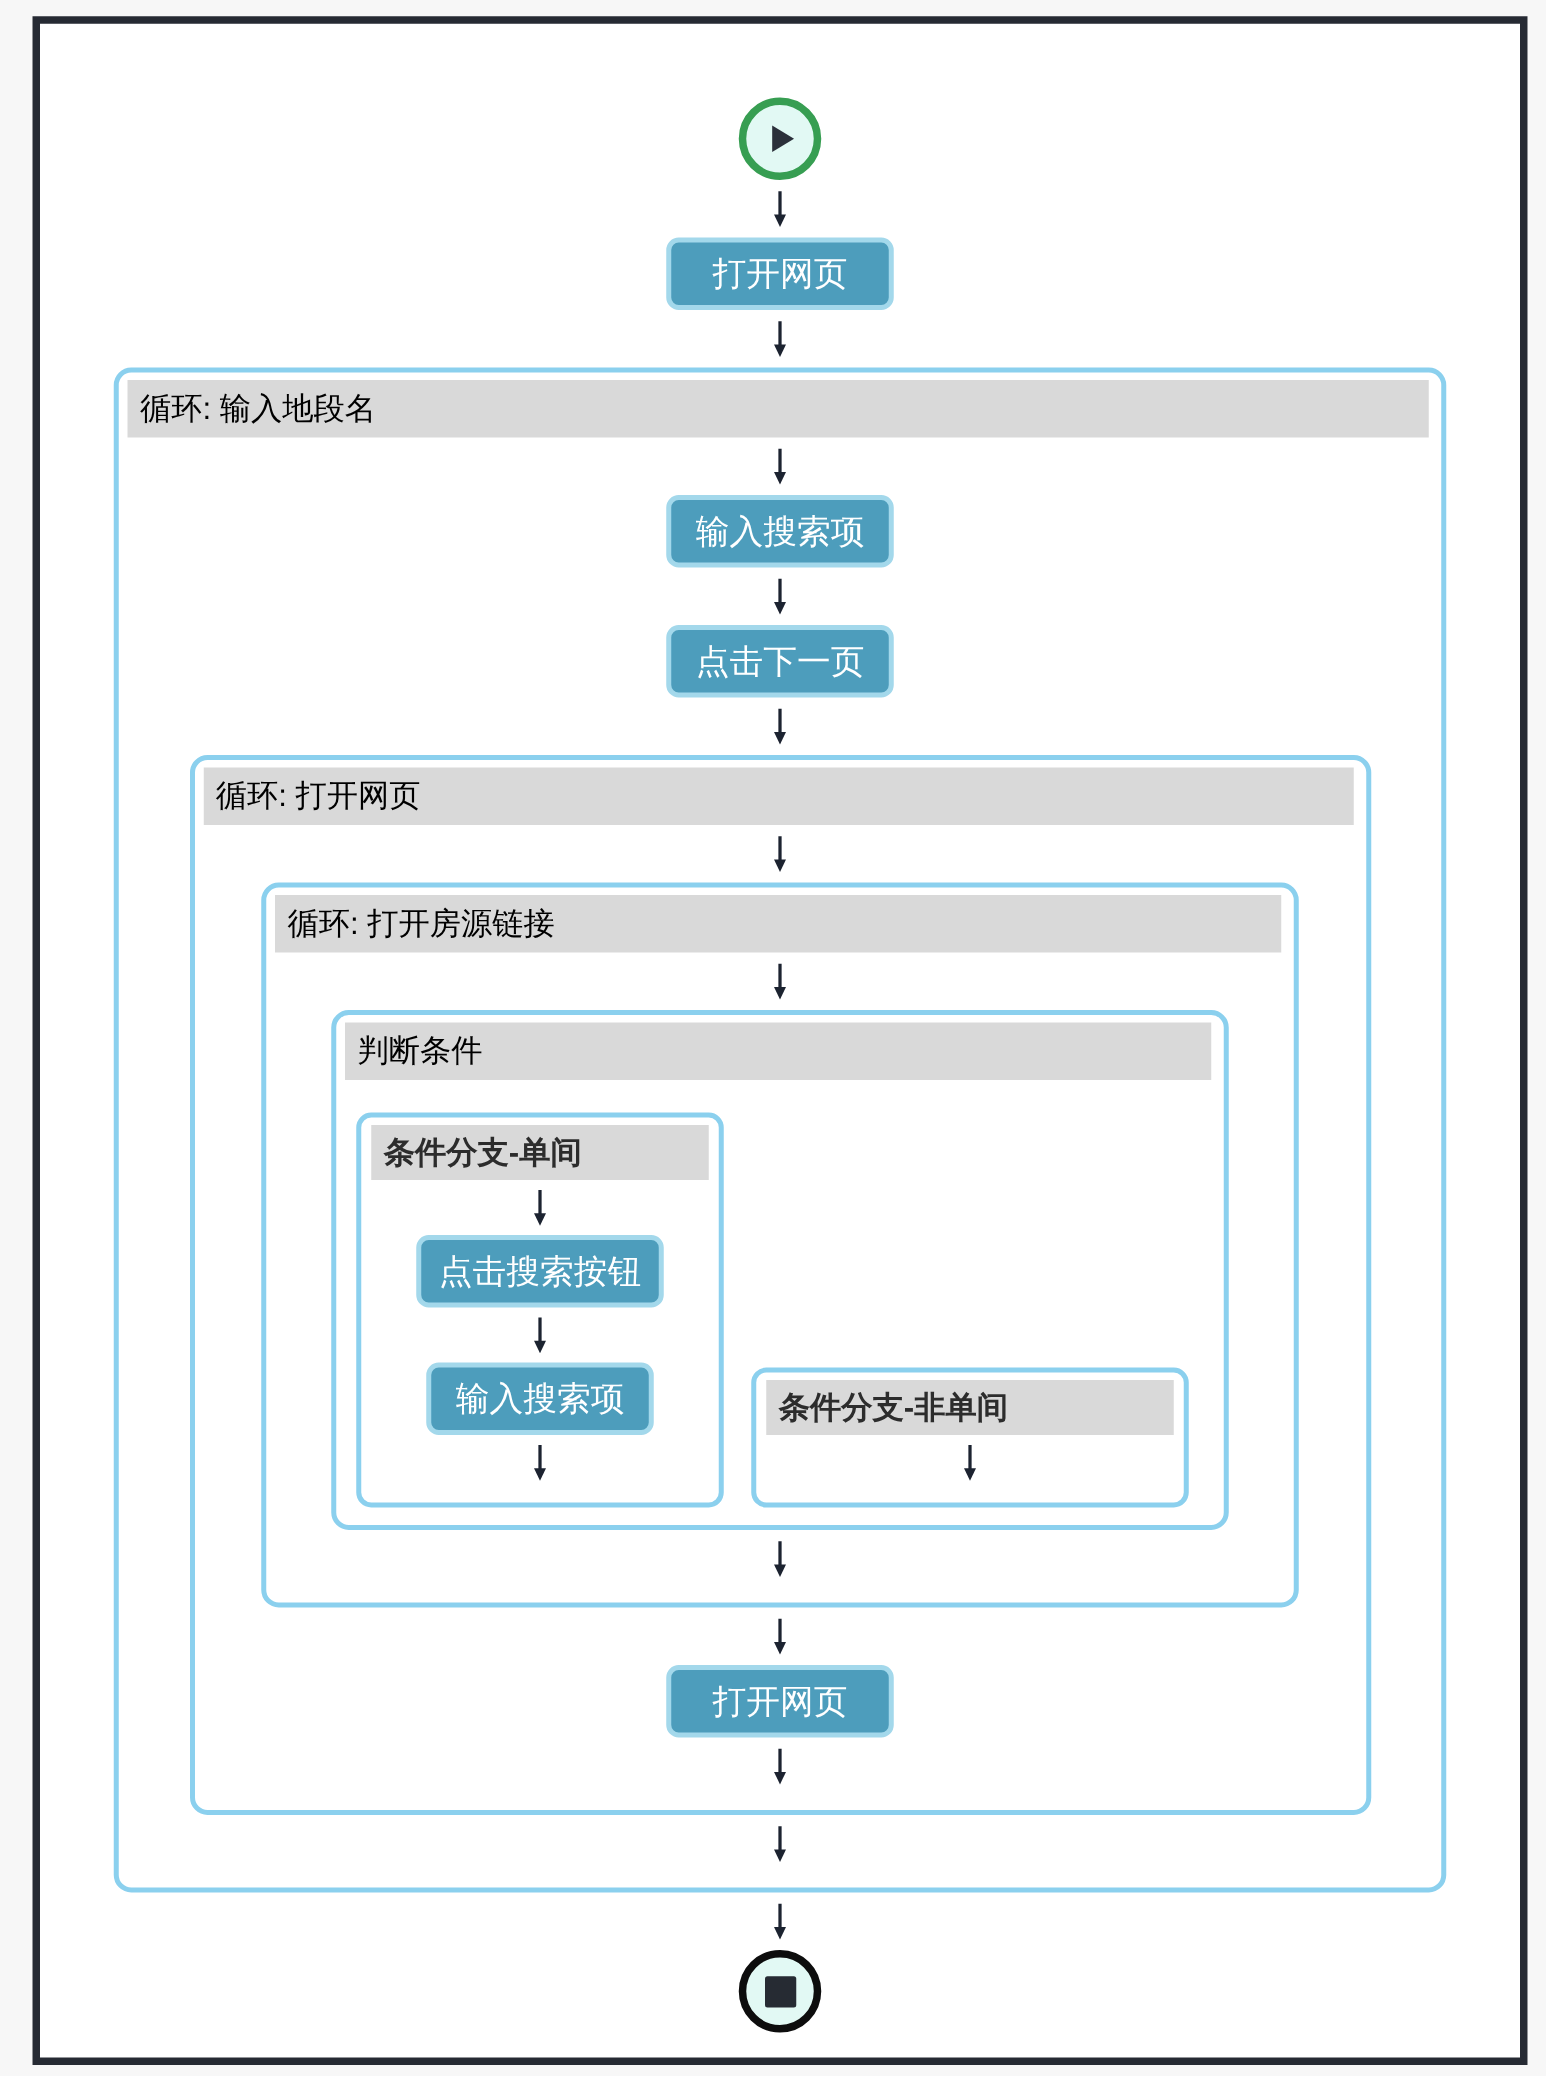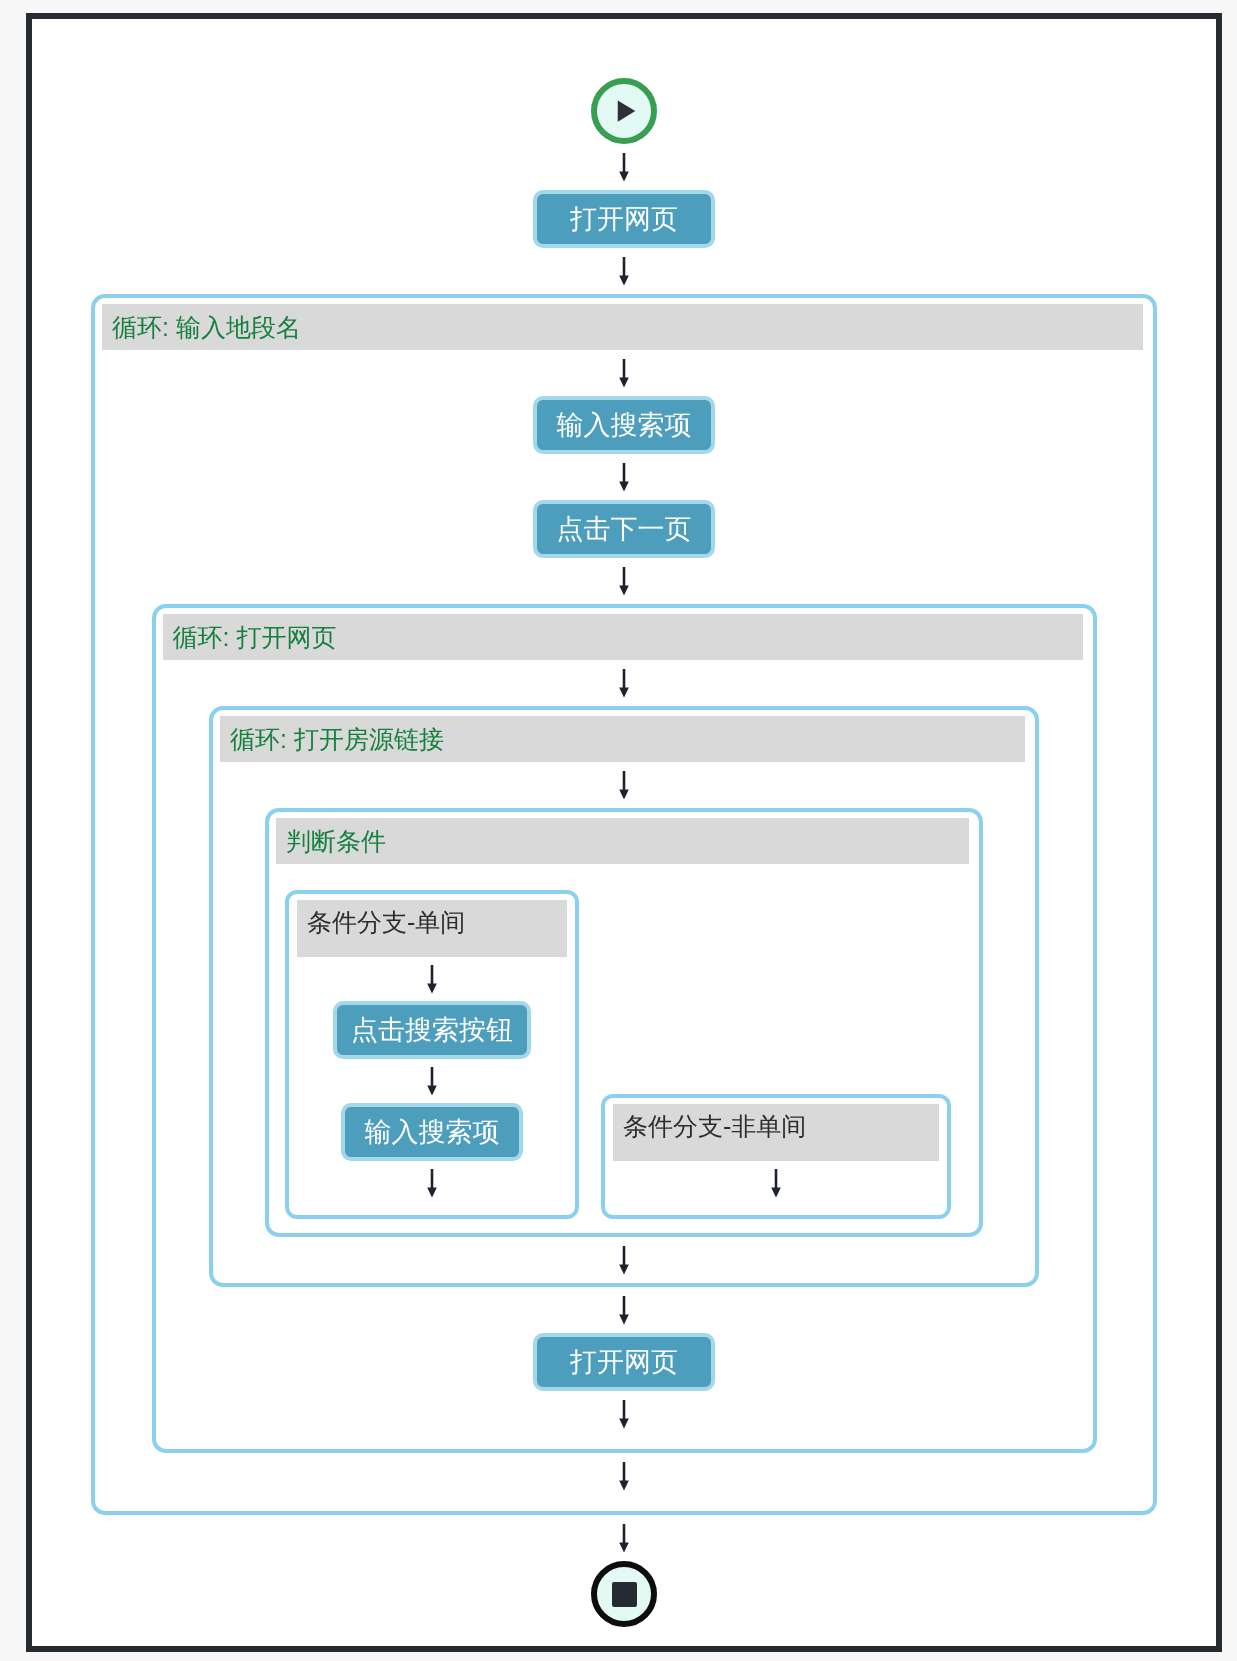--- a/index.html
+++ b/index.html
@@ -64,61 +64,62 @@
     display: flex;
     flex-direction: column;
     align-items: center;
     flex: 0 0 auto;
   }
   .container > .bar {
     align-self: stretch;
     height: 46px;
     margin: 6px 10px 0 7px;
     background: #d9d9d9;
-    color: #15803d;
+    color: #000000;
     font-size: 25px;
     line-height: 46px;
     padding-left: 10px;
     cursor: pointer;
     white-space: nowrap;
     overflow: hidden;
   }
   .loop1 { width: 1066px; padding-bottom: 12px; }
   .loop2 { width: 945px;  padding-bottom: 12px; }
-  .loop3 { width: 830px;  }
+  .loop3 { width: 830px;  padding-bottom: 12px; }
   .cond  { width: 718px;  padding-bottom: 14px; }
   .branches {
     align-self: stretch;
     display: flex;
     align-items: flex-end;
     margin-top: 26px;
     padding-left: 16px;
     gap: 22px;
   }
   .branch {
     border: 4px solid #8bd0ee;
     border-radius: 12px;
     background: #ffffff;
     display: flex;
     flex-direction: column;
     align-items: center;
     padding-bottom: 10px;
   }
   .branch > .bar {
     align-self: stretch;
-    height: 57px;
+    height: 44px;
     margin: 6px 8px 0 8px;
     background: #d9d9d9;
     color: #2c2c2c;
     font-size: 25px;
     line-height: 44px;
     padding-left: 10px;
     cursor: pointer;
     white-space: nowrap;
     overflow: hidden;
+    font-weight: bold;
   }
   .branch-left  { width: 294px; }
   .branch-right { width: 350px; justify-content: flex-end; }
   .branch .arrow { margin: 7px 0; }
 </style>
 </head>
 <body>
 
 <div class="frame">
   <div class="flow">

